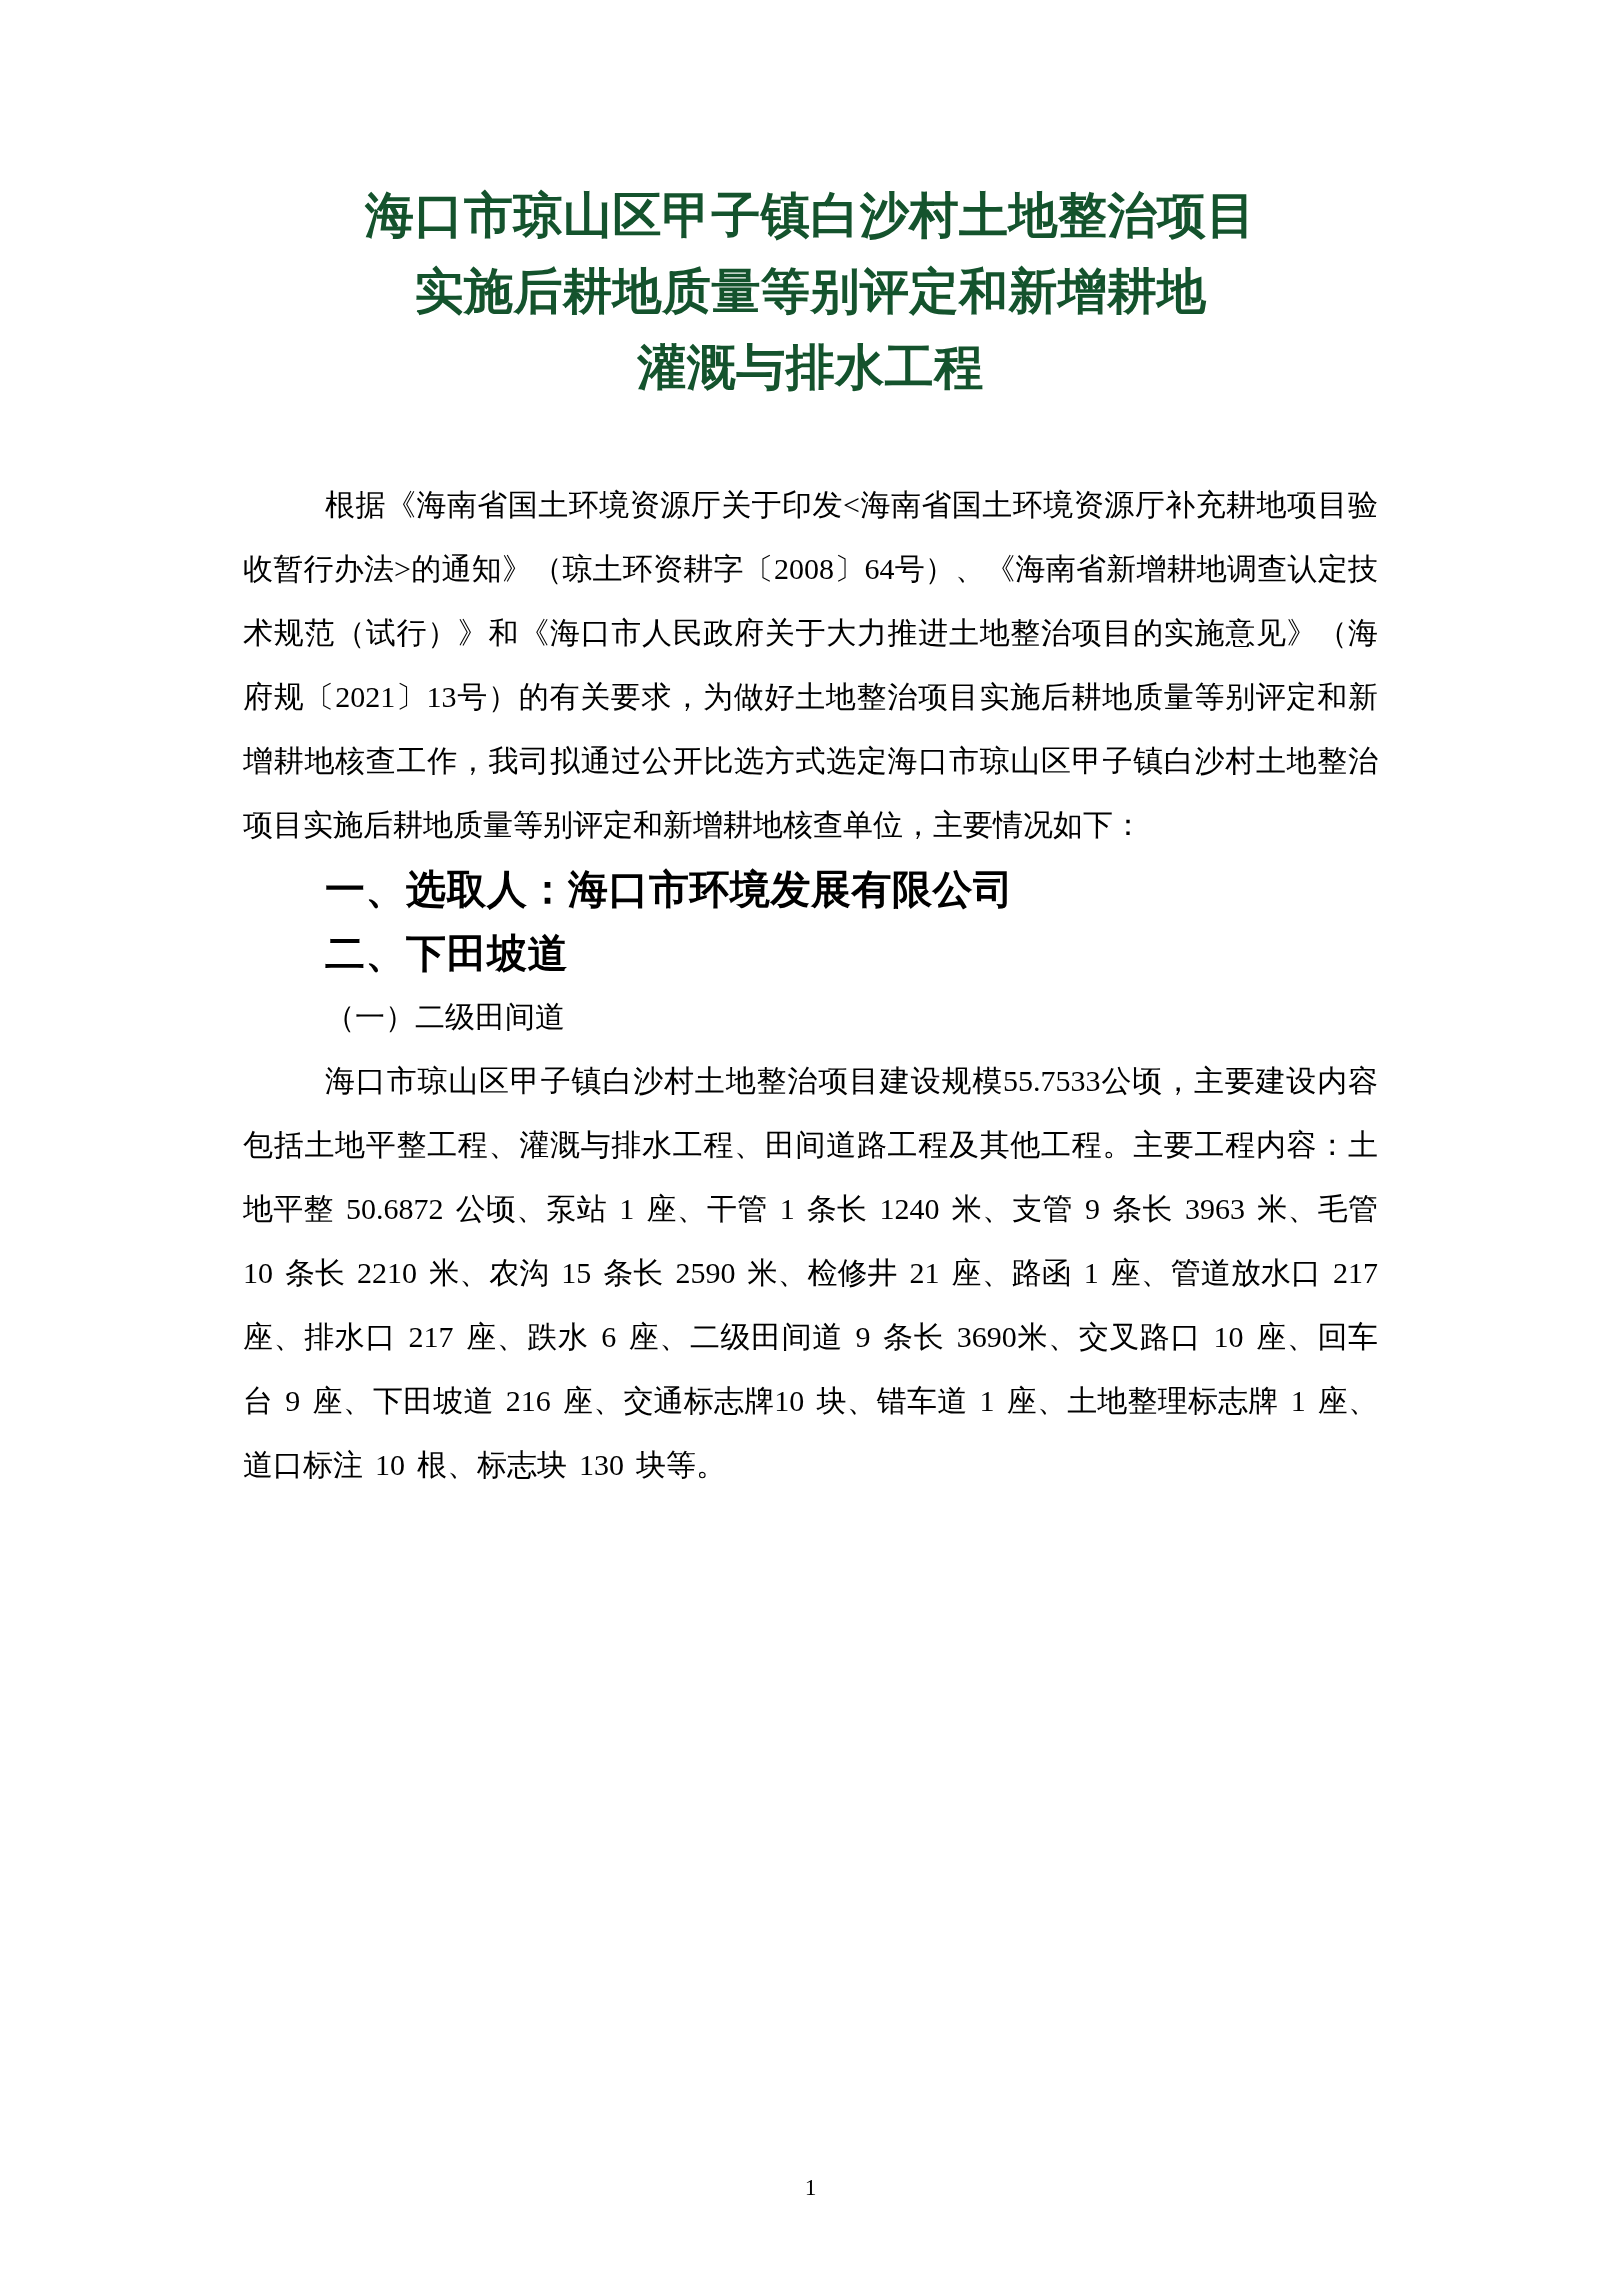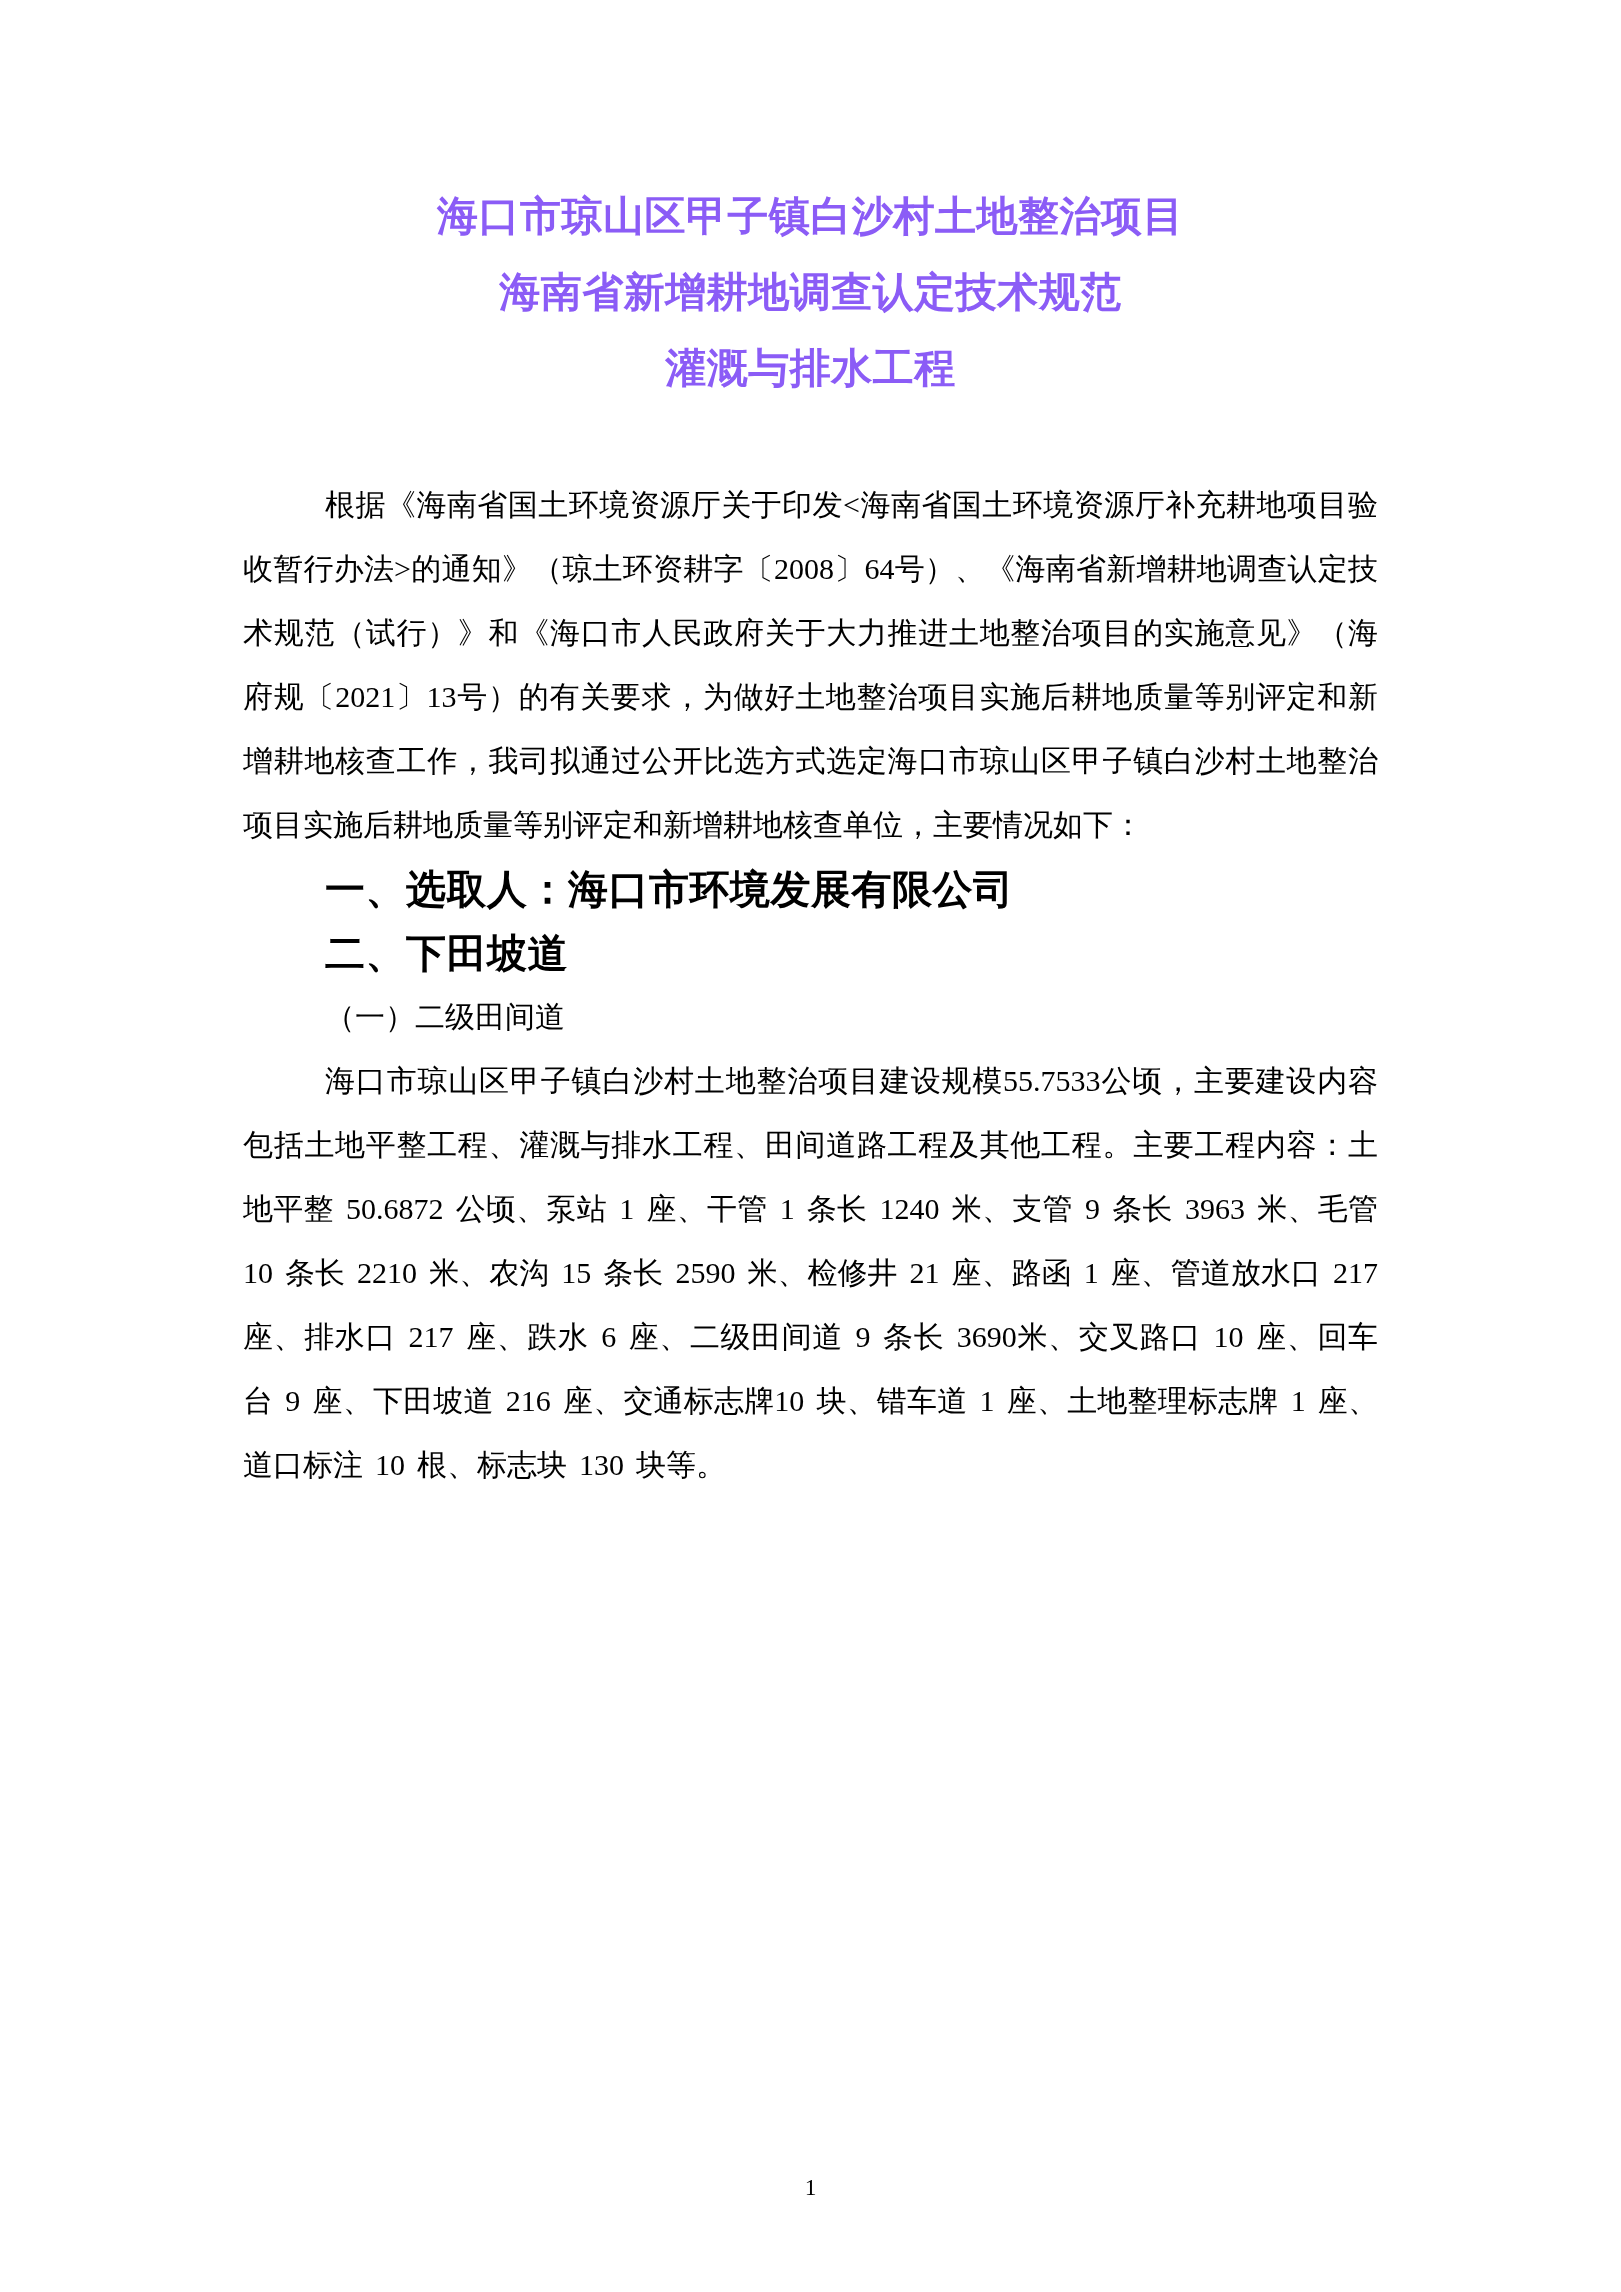--- a/index.html
+++ b/index.html
@@ -27,24 +27,24 @@
     height: 2293px;
   }
 
   
   .doc-title {
     margin: 0;
     padding-top: 178px;
     text-align: center;
     font-family: "Liberation Serif", "DejaVu Serif", serif;
     font-weight: bold;
-    font-size: 41px;
+    font-size: 49px;
     line-height: 76px;
     letter-spacing: 0.5px;
-    color: #8b5cf6;
+    color: #14532d;
   }
   .doc-title .tline {
     display: block;
     white-space: nowrap;
   }
 
   
   .body-block {
     margin-top: 67px;
   }
@@ -90,21 +90,21 @@
   }
 </style>
 </head>
 <body>
 
 <div class="page">
   <div class="page-inner">
 
     <h1 class="doc-title">
       <span class="tline">海口市琼山区甲子镇白沙村土地整治项目</span>
-      <span class="tline">海南省新增耕地调查认定技术规范</span>
+      <span class="tline">实施后耕地质量等别评定和新增耕地</span>
       <span class="tline">灌溉与排水工程</span>
     </h1>
 
     <div class="body-block">
 
       <p class="para indent loose">根据《海南省国土环境资源厅关于印发&lt;海南省国土环境资源厅补充耕地项目验收暂行办法&gt;的通知》（琼土环资耕字〔2008〕64号）、《海南省新增耕地调查认定技术规范（试行）》和《海口市人民政府关于大力推进土地整治项目的实施意见》（海府规〔2021〕13号）的有关要求，为做好土地整治项目实施后耕地质量等别评定和新增耕地核查工作，我司拟通过公开比选方式选定海口市琼山区甲子镇白沙村土地整治项目实施后耕地质量等别评定和新增耕地核查单位，主要情况如下：</p>
 
       <p class="heading-bold">一、选取人：海口市环境发展有限公司</p>
 
       <p class="heading-bold">二、下田坡道</p>

